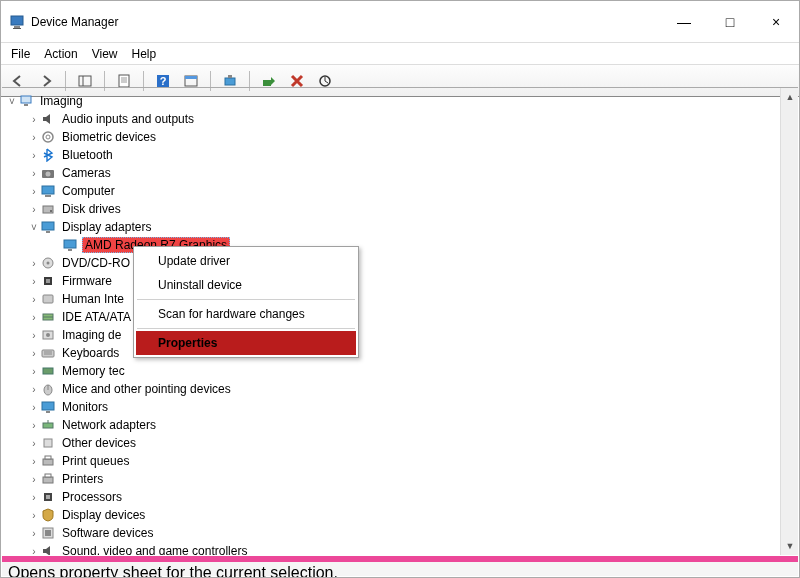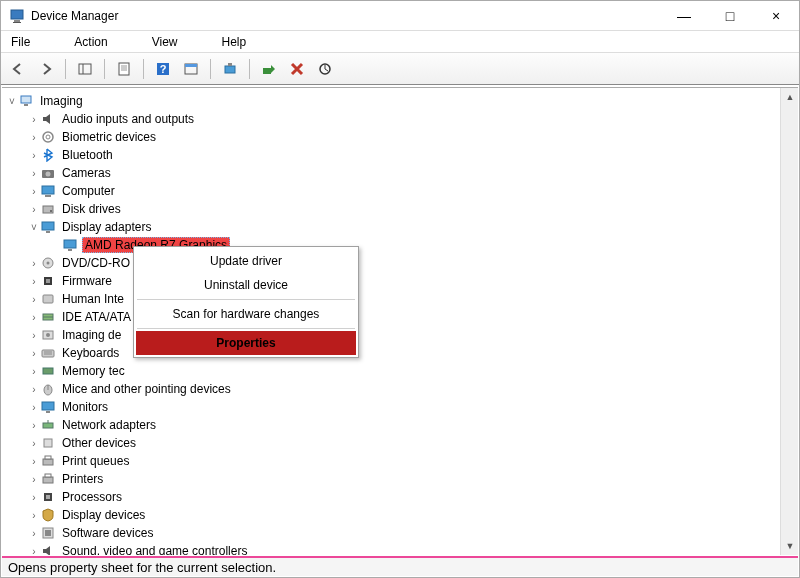--- a/index.html
+++ b/index.html
@@ -9,21 +9,21 @@
     font-size: 12px;
     background: #fff;
     color: #000;
     width: 800px;
     height: 578px;
     overflow: hidden;
     border: 1px solid #aaa;
     position: relative;
   }
   .titlebar {
-    height: 30px;
+    height: 42px;
     display: flex;
     align-items: center;
     padding: 0 0 0 8px;
     border-bottom: 1px solid #ddd;
   }
   .titlebar .app-icon {
     width: 16px;
     height: 16px;
     margin-right: 6px;
   }
@@ -35,21 +35,21 @@
     display: flex;
     align-items: center;
     justify-content: center;
     font-size: 14px;
   }
   .menubar {
     height: 22px;
     display: flex;
     align-items: center;
     padding-left: 4px;
-    gap: 32px;
+    gap: 2px;
     border-bottom: 1px solid #ddd;
   }
   .menubar span { padding: 2px 6px; }
   .toolbar {
     height: 32px;
     display: flex;
     align-items: center;
     padding-left: 6px;
     gap: 6px;
     border-bottom: 1px solid #888;
@@ -132,39 +132,38 @@
     border: 1px dotted #7ab7e8;
     padding: 0 2px;
   }
   .label { padding: 0 2px; }
   .statusbar {
     position: absolute;
     left: 1px;
     right: 1px;
     bottom: 1px;
     height: 20px;
-    border-top: 2px solid #ec4899;
+    border-top: 6px solid #ec4899;
     padding: 2px 6px;
-    font-size: 13px;
+    font-size: 16px;
     background: #f5f5f5;
   }
   .context-menu {
     position: absolute;
     left: 132px;
     top: 245px;
     width: 226px;
     background: #fff;
     border: 1px solid #a0a0a0;
     box-shadow: 2px 2px 4px rgba(0,0,0,0.25);
     padding: 2px;
     font-size: 12px;
   }
   .ctx-item {
     padding: 5px 22px;
-    text-align: center;
   }
   .ctx-sep {
     height: 1px;
     background: #d0d0d0;
     margin: 2px 1px;
   }
   .ctx-item.highlight {
     background: #b91c1c;
     font-weight: bold;
   }

